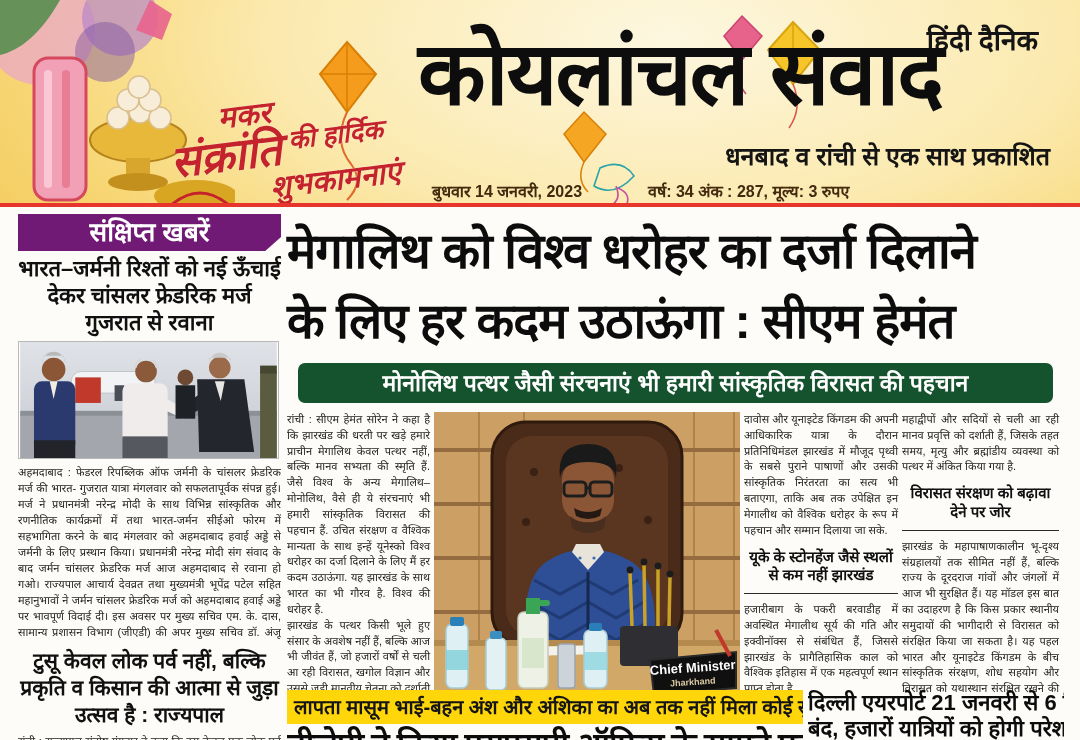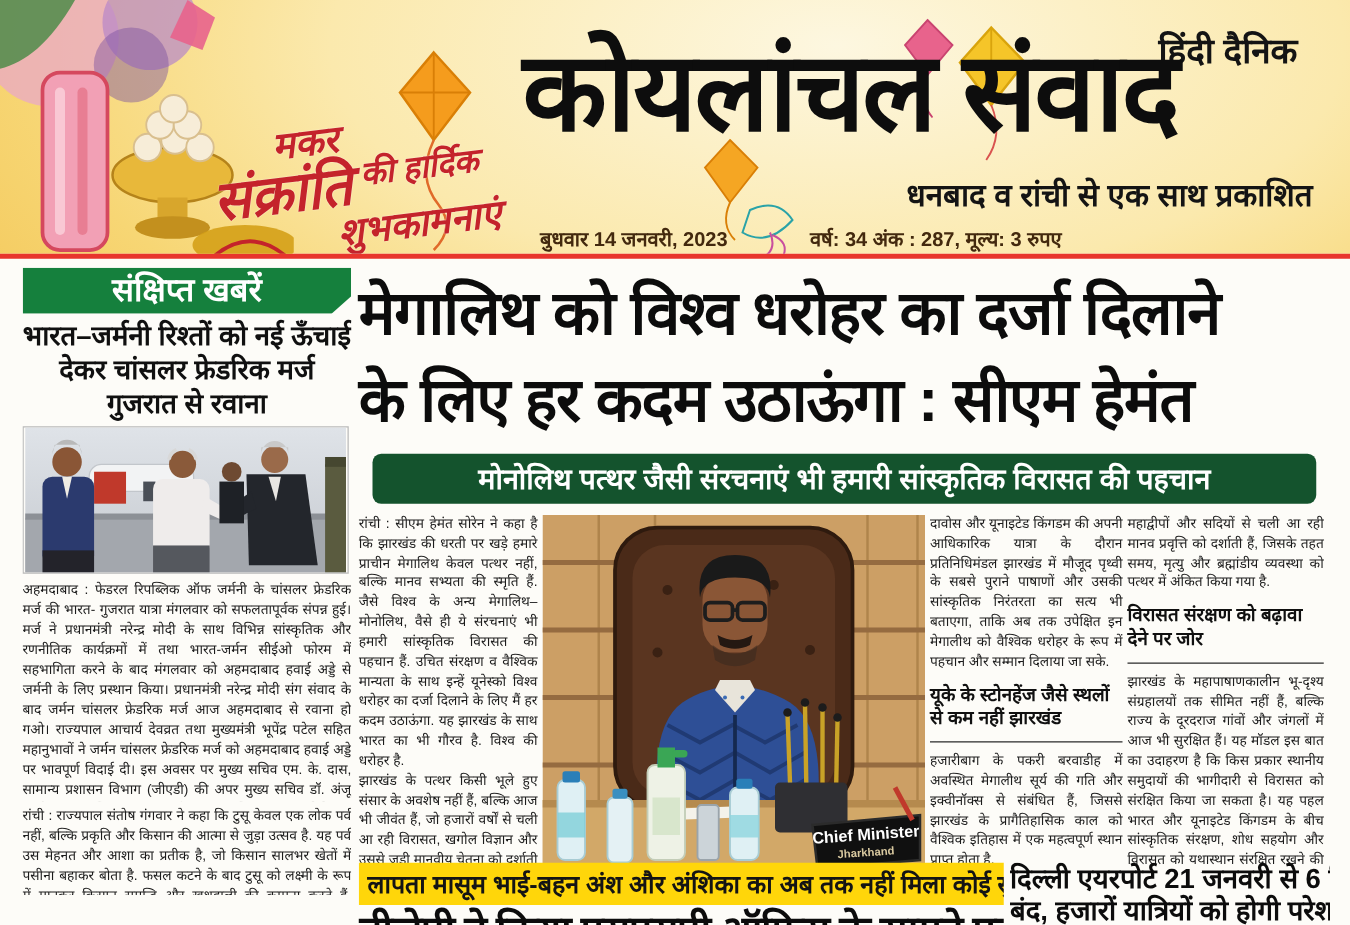--- a/index.html
+++ b/index.html
@@ -26,21 +26,21 @@
     letter-spacing:-2px; }
   .np-subtitle { position:absolute; left:620px; top:138px; width:430px; text-align:right;
     font-size:25px; font-weight:bold; color:#141414; white-space:nowrap; }
   .dateline { position:absolute; left:0; top:180px; width:1080px; font-size:16px; font-weight:bold;
     color:#43290e; }
   .dateline .dl-date { position:absolute; left:432px; white-space:nowrap; }
   .dateline .dl-issue { position:absolute; left:648px; white-space:nowrap; }
 
   
   .sidebar { position:absolute; left:18px; top:214px; width:263px; height:526px; overflow:hidden; }
-  .brief-header { width:100%; height:37px; background:#15803d; color:#fff; text-align:center;
+  .brief-header { width:100%; height:37px; background:#701a75; color:#fff; text-align:center;
     font-size:26px; font-weight:bold; line-height:36px;
     clip-path:polygon(0 0,100% 0,100% 62%,94% 100%,0 100%); }
   .s1-headline { margin-top:5px; text-align:center; font-size:22px; font-weight:bold; line-height:1.22;
     color:#101010; }
   .s1-photo { display:block; margin-top:5px; border:1px solid #b9b9b9; }
   .s1-body { margin-top:6px; height:176px; overflow:hidden; font-size:11px; line-height:1.45;
     text-align:justify; color:#1c1c1c; }
   .s2-headline { margin-top:7px; text-align:center; font-size:21px; font-weight:bold; line-height:1.28;
     color:#101010; }
   .s2-body { margin-top:5px; height:70px; overflow:hidden; font-size:11px; line-height:1.45;
@@ -53,21 +53,21 @@
   .lead-headline div { white-space:nowrap; }
   .red-banner { margin:7px auto 0; width:755px; background:#14532d; border-radius:7px;
     color:#fff; text-align:center; font-size:23px; font-weight:bold; padding:3px 0 5px;
     white-space:nowrap; }
   .cols { display:flex; margin-top:9px; height:286px; overflow:hidden; gap:4px; }
   .colbody { font-size:11px; line-height:1.44; text-align:justify; color:#1c1c1c; }
   .col1 { width:143px; }
   .photo-wrap { width:306px; }
   .col2 { width:154px; }
   .col3 { width:157px; }
-  .subhead { text-align:left; font-size:15px; font-weight:bold; line-height:1.25; color:#101010;
+  .subhead { text-align:center; font-size:15px; font-weight:bold; line-height:1.25; color:#101010;
     padding:9px 0 8px; border-bottom:1.6px solid #2a2a2a; margin-bottom:8px; }
 
   
   .bottom-left { position:absolute; left:287px; top:690px; width:516px; height:50px; overflow:hidden; }
   .highlight { display:inline-block; background:#ffd60a; color:#141414; font-size:20px;
     font-weight:bold; padding:3px 7px 4px; white-space:nowrap; }
   .clipped-headline { margin-top:1px; font-size:33px; font-weight:900; color:#0c0c0c;
     white-space:nowrap; line-height:40px; letter-spacing:-1px; }
   .bottom-right { position:absolute; left:808px; top:690px; width:256px; height:50px;
     overflow:hidden; text-align:center; font-size:22px; font-weight:bold; color:#0c0c0c;
@@ -183,20 +183,21 @@
       <path d="M184 52 L164 66 L168 76 L188 66 Z" fill="#23262c"></path>
       <ellipse cx="166" cy="71" rx="7" ry="5" fill="#8a5a3a"></ellipse>
 
       <circle cx="168" cy="36" r="8" fill="#6e4a32"></circle>
       <rect x="158" y="44" width="20" height="34" fill="#1e2126"></rect>
       <rect x="244" y="30" width="17" height="88" fill="#5a5b3f"></rect>
       <rect x="244" y="24" width="17" height="8" fill="#464730"></rect>
     </svg>
 
     <div class="s1-body">अहमदाबाद : फेडरल रिपब्लिक ऑफ जर्मनी के चांसलर फ्रेडरिक मर्ज की भारत- गुजरात यात्रा मंगलवार को सफलतापूर्वक संपन्न हुई। मर्ज ने प्रधानमंत्री नरेन्द्र मोदी के साथ विभिन्न सांस्कृतिक और रणनीतिक कार्यक्रमों में तथा भारत-जर्मन सीईओ फोरम में सहभागिता करने के बाद मंगलवार को अहमदाबाद हवाई अड्डे से जर्मनी के लिए प्रस्थान किया। प्रधानमंत्री नरेन्द्र मोदी संग संवाद के बाद जर्मन चांसलर फ्रेडरिक मर्ज आज अहमदाबाद से रवाना हो गओ। राज्यपाल आचार्य देवव्रत तथा मुख्यमंत्री भूपेंद्र पटेल सहित महानुभावों ने जर्मन चांसलर फ्रेडरिक मर्ज को अहमदाबाद हवाई अड्डे पर भावपूर्ण विदाई दी। इस अवसर पर मुख्य सचिव एम. के. दास, सामान्य प्रशासन विभाग (जीएडी) की अपर मुख्य सचिव डॉ. अंजू शर्मा, शहर पुलिस आयुक्त जी. एस. मलिक, मुख्य प्रोटोकॉल अधिकारी ज्वलंत त्रिवेदी, जिला कलेक्टर सुजीत कुमार, विदेश मंत्रालय (एमईए) के अधिकारी सहित वरिष्ठ अधिकारी उपस्थित रहे।</div>
+    <div class="s2-headline">टुसू केवल लोक पर्व नहीं, बल्कि प्रकृति व किसान की आत्मा से जुड़ा उत्सव है : राज्यपाल</div>
     <div class="s2-body">रांची : राज्यपाल संतोष गंगवार ने कहा कि टुसू केवल एक लोक पर्व नहीं, बल्कि प्रकृति और किसान की आत्मा से जुड़ा उत्सव है. यह पर्व उस मेहनत और आशा का प्रतीक है, जो किसान सालभर खेतों में पसीना बहाकर बोता है. फसल कटने के बाद टुसू को लक्ष्मी के रूप में मानकर किसान समृद्धि और खुशहाली की कामना करते हैं. मोरहाबादी मैदान में मंगलवार को कुड़माली भाषा परिषद परिवार द्वारा आयोजित टुसू महोत्सव</div>
   </aside>
 
   <main class="lead">
     <div class="lead-headline">
       <div>मेगालिथ को विश्व धरोहर का दर्जा दिलाने</div>
       <div>के लिए हर कदम उठाऊंगा : सीएम हेमंत</div>
     </div>
     <div class="red-banner">मोनोलिथ पत्थर जैसी संरचनाएं भी हमारी सांस्कृतिक विरासत की पहचान</div>
 

